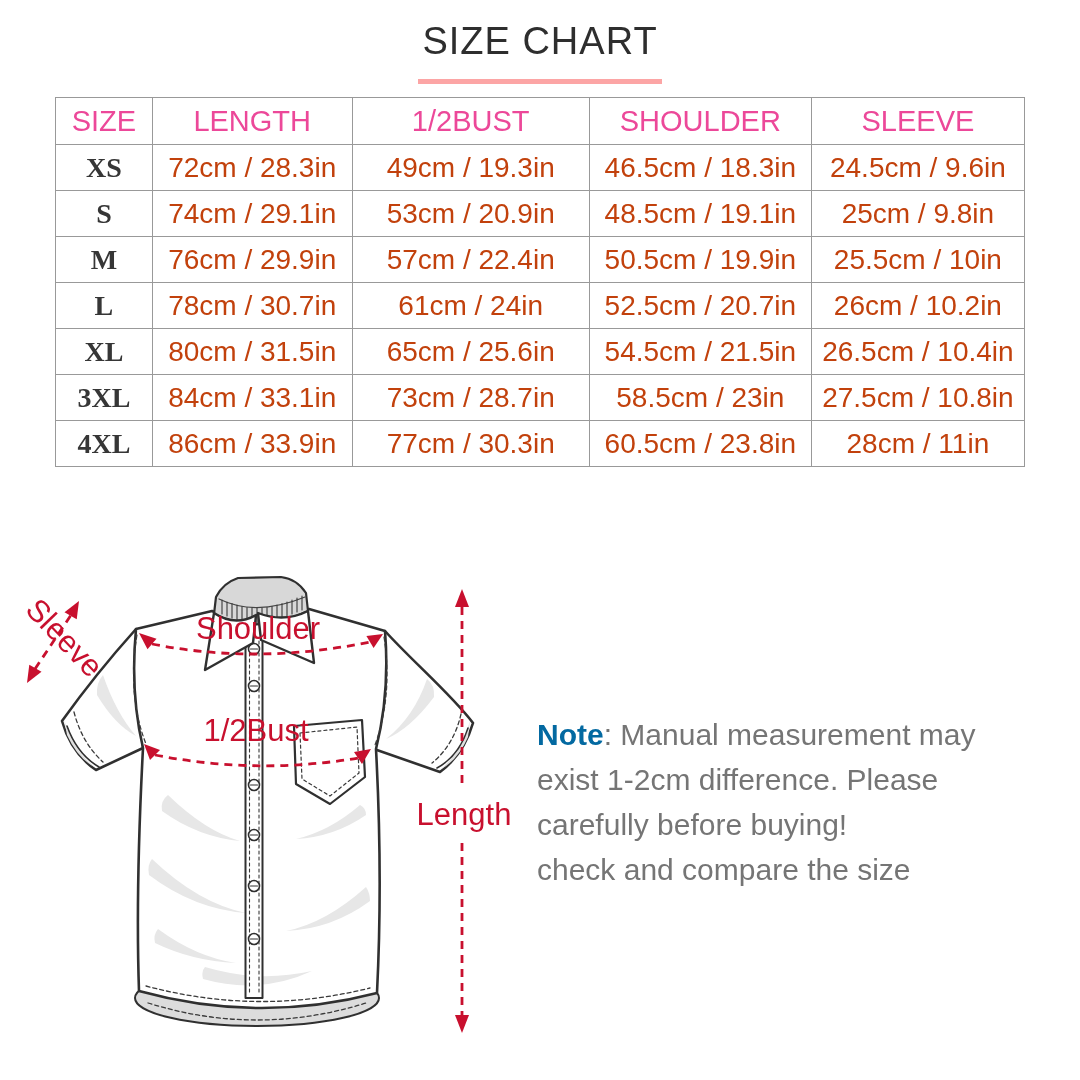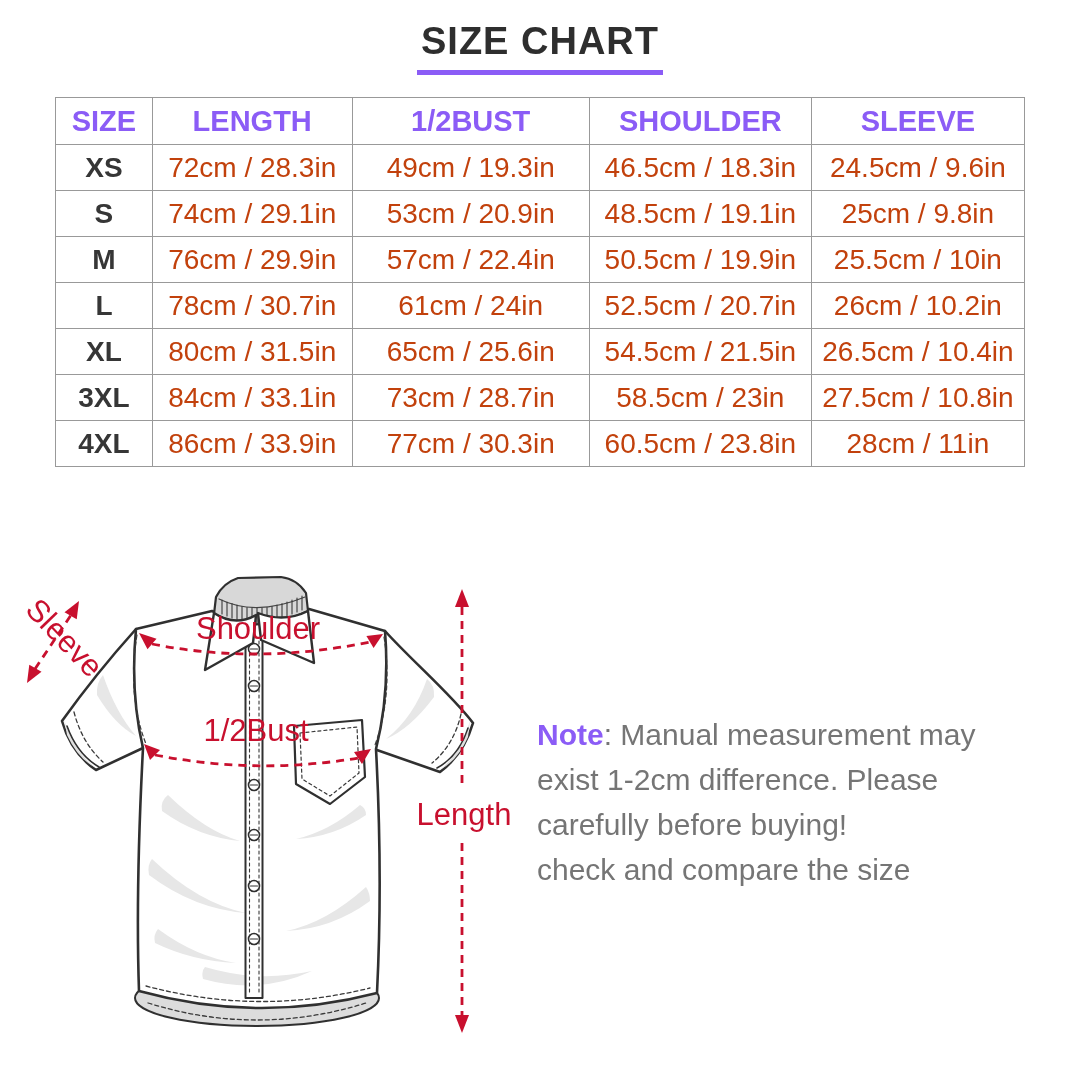--- a/index.html
+++ b/index.html
@@ -3,44 +3,44 @@
 <meta charset="utf-8">
 <style>
   html,body{margin:0;padding:0;}
   body{
     width:1080px;height:1080px;position:relative;background:#ffffff;
     font-family:"Liberation Sans",sans-serif;overflow:hidden;
   }
   
   .title-wrap{position:absolute;top:20px;left:0;width:1080px;text-align:center;}
   .title-wrap span{
-    display:inline-block;font-size:38px;font-weight:bold;color:#2e2e2e;
-    letter-spacing:1px;border-bottom:5px solid #8b5cf6;padding:0 4px 7px 4px;
+    display:inline-block;font-size:38px;font-weight:normal;color:#2e2e2e;
+    letter-spacing:1px;border-bottom:5px solid #fca5a5;padding:0 4px 16px 4px;
   }
   
   table.size-chart{
     position:absolute;left:55px;top:97px;width:970px;
     border-collapse:collapse;table-layout:fixed;
   }
   table.size-chart th,table.size-chart td{
     border:1.5px solid #999999;text-align:center;vertical-align:middle;
     padding:0;white-space:nowrap;overflow:hidden;
   }
-  table.size-chart th{height:46px;font-size:29px;font-weight:bold;color:#8b5cf6;margin-top:28px;}
+  table.size-chart th{height:46px;font-size:29px;font-weight:normal;color:#ec4899;margin-top:28px;}
   table.size-chart td{height:45px;font-size:28px;font-weight:normal;color:#c2410c;}
-  table.size-chart td.size-col{font-weight:bold;color:#363636;}
+  table.size-chart td.size-col{font-weight:bold;color:#363636;font-family:Liberation Serif, serif;}
   
   svg.figure{position:absolute;left:0;top:553px;width:530px;height:527px;}
   svg.figure text{font-family:"Liberation Sans",sans-serif;}
   
   .note{
     position:absolute;left:537px;top:712px;width:490px;
     font-size:30px;line-height:45px;color:#757575;
   }
-  .note .note-label{font-weight:bold;color:#8b5cf6;}
+  .note .note-label{font-weight:bold;color:#0369a1;}
 </style>
 </head>
 <body>
 
 <div class="title-wrap">
   <span>SIZE CHART</span>
 </div>
 
 <table class="size-chart">
   <colgroup>

